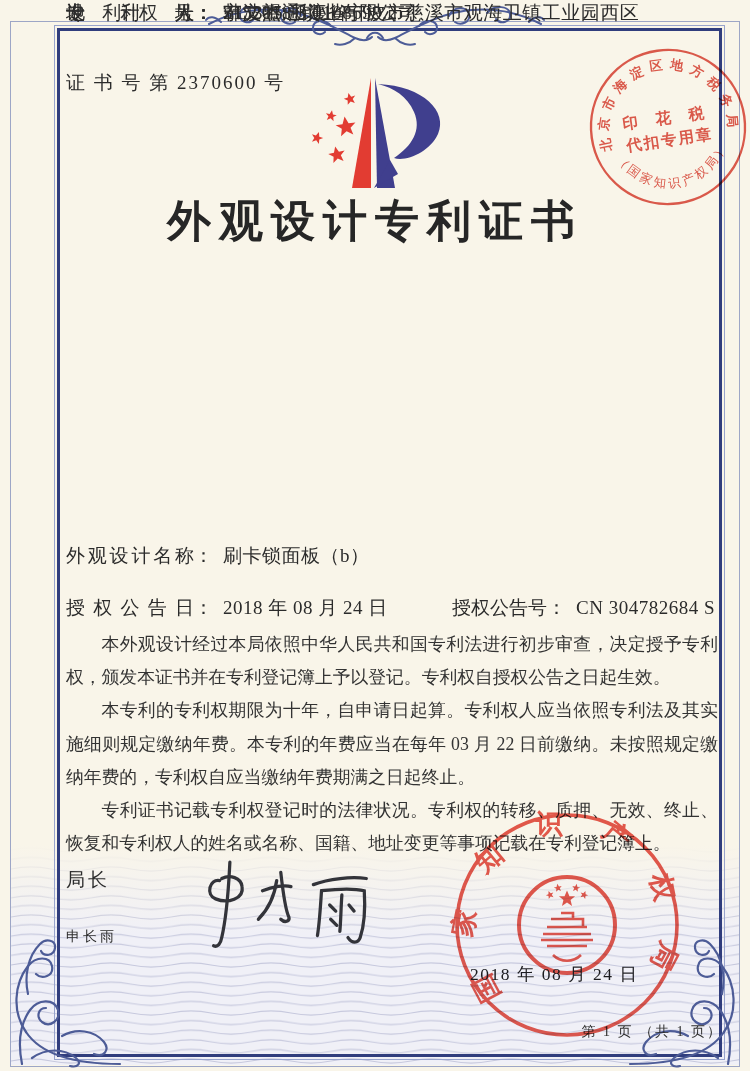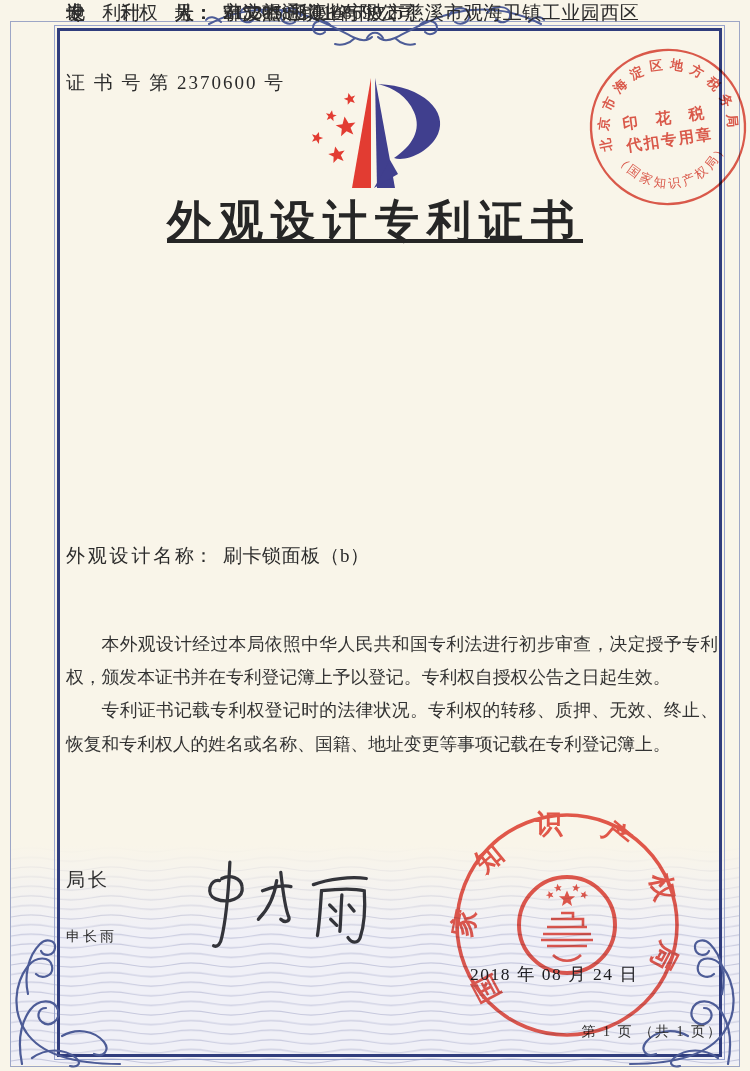--- a/index.html
+++ b/index.html
@@ -28,21 +28,21 @@
   .frame-inner{
     position:absolute; left:2px; top:2px; right:2px; bottom:2px;
     border:3px solid #303d7d;
   }
   .ornament{position:absolute; z-index:3; pointer-events:none;}
   .content{position:absolute; z-index:4;}
   .cert-no{left:66px; top:70px; font-size:19px; letter-spacing:2px;}
   .logo{left:300px; top:70px; width:165px; height:125px;}
   .doc-title{
     left:0; right:0; top:192px; text-align:center;
-    font-size:44px; font-weight:600; letter-spacing:8px; color:#262626;text-decoration:underline;
+    font-size:44px; font-weight:600; letter-spacing:8px; color:#262626;
   }
   .field{left:66px; font-size:19px; white-space:nowrap;}
   .f-label{
     display:inline-block; width:128px; vertical-align:bottom;
     text-align:justify; text-align-last:justify; text-justify:inter-character;
   }
   .f-colon{display:inline-block;}
   .f-value{margin-left:10px; letter-spacing:.5px;}
   .field:nth-of-type(1){top:297px;}
   .field:nth-of-type(2){top:352px;}
@@ -171,23 +171,28 @@
   <div class="content field">
     <span class="f-label">专利号</span><span class="f-colon">：</span><span class="f-value">ZL 2018 3 0108699.2</span>
   </div>
   <div class="content field">
     <span class="f-label">专利权人</span><span class="f-colon">：</span><span class="f-value">宁波望通锁业有限公司</span>
   </div>
   <div class="content field">
     <span class="f-label">地址</span><span class="f-colon">：</span><span class="f-value">315315 浙江省宁波市慈溪市观海卫镇工业园西区</span>
   </div>
 
+  <div class="content grant-row">
+    <span class="f-label">授权公告日</span><span class="f-colon">：</span><span class="f-value">2018 年 08 月 24 日</span>
+    <span class="grant-right"><span>授权公告号</span><span>：</span><span class="f-value">CN 304782684 S</span></span>
+  </div>
 
   <div class="content body-text">
     <p>本外观设计经过本局依照中华人民共和国专利法进行初步审查，决定授予专利权，颁发本证书并在专利登记簿上予以登记。专利权自授权公告之日起生效。</p>
+    <p>本专利的专利权期限为十年，自申请日起算。专利权人应当依照专利法及其实施细则规定缴纳年费。本专利的年费应当在每年 03 月 22 日前缴纳。未按照规定缴纳年费的，专利权自应当缴纳年费期满之日起终止。</p>
     <p>专利证书记载专利权登记时的法律状况。专利权的转移、质押、无效、终止、恢复和专利权人的姓名或名称、国籍、地址变更等事项记载在专利登记簿上。</p>
   </div>
 
   <div class="content signoff-title">局长</div>
   <div class="content signoff-name">申长雨</div>
 
   <svg class="content signature" width="210" height="112" viewBox="0 0 200 110" fill="none" stroke="#33343a" stroke-width="3.2" stroke-linecap="round">
     <path d="M28 30 C 18 28, 14 44, 24 48 C 36 53, 52 48, 50 36 C 49 27, 38 24, 30 28"></path>
     <path d="M38 12 C 37 30, 36 60, 30 86 C 29 92, 26 96, 22 94"></path>
     <path d="M84 30 C 82 44, 76 58, 66 68"></path>

